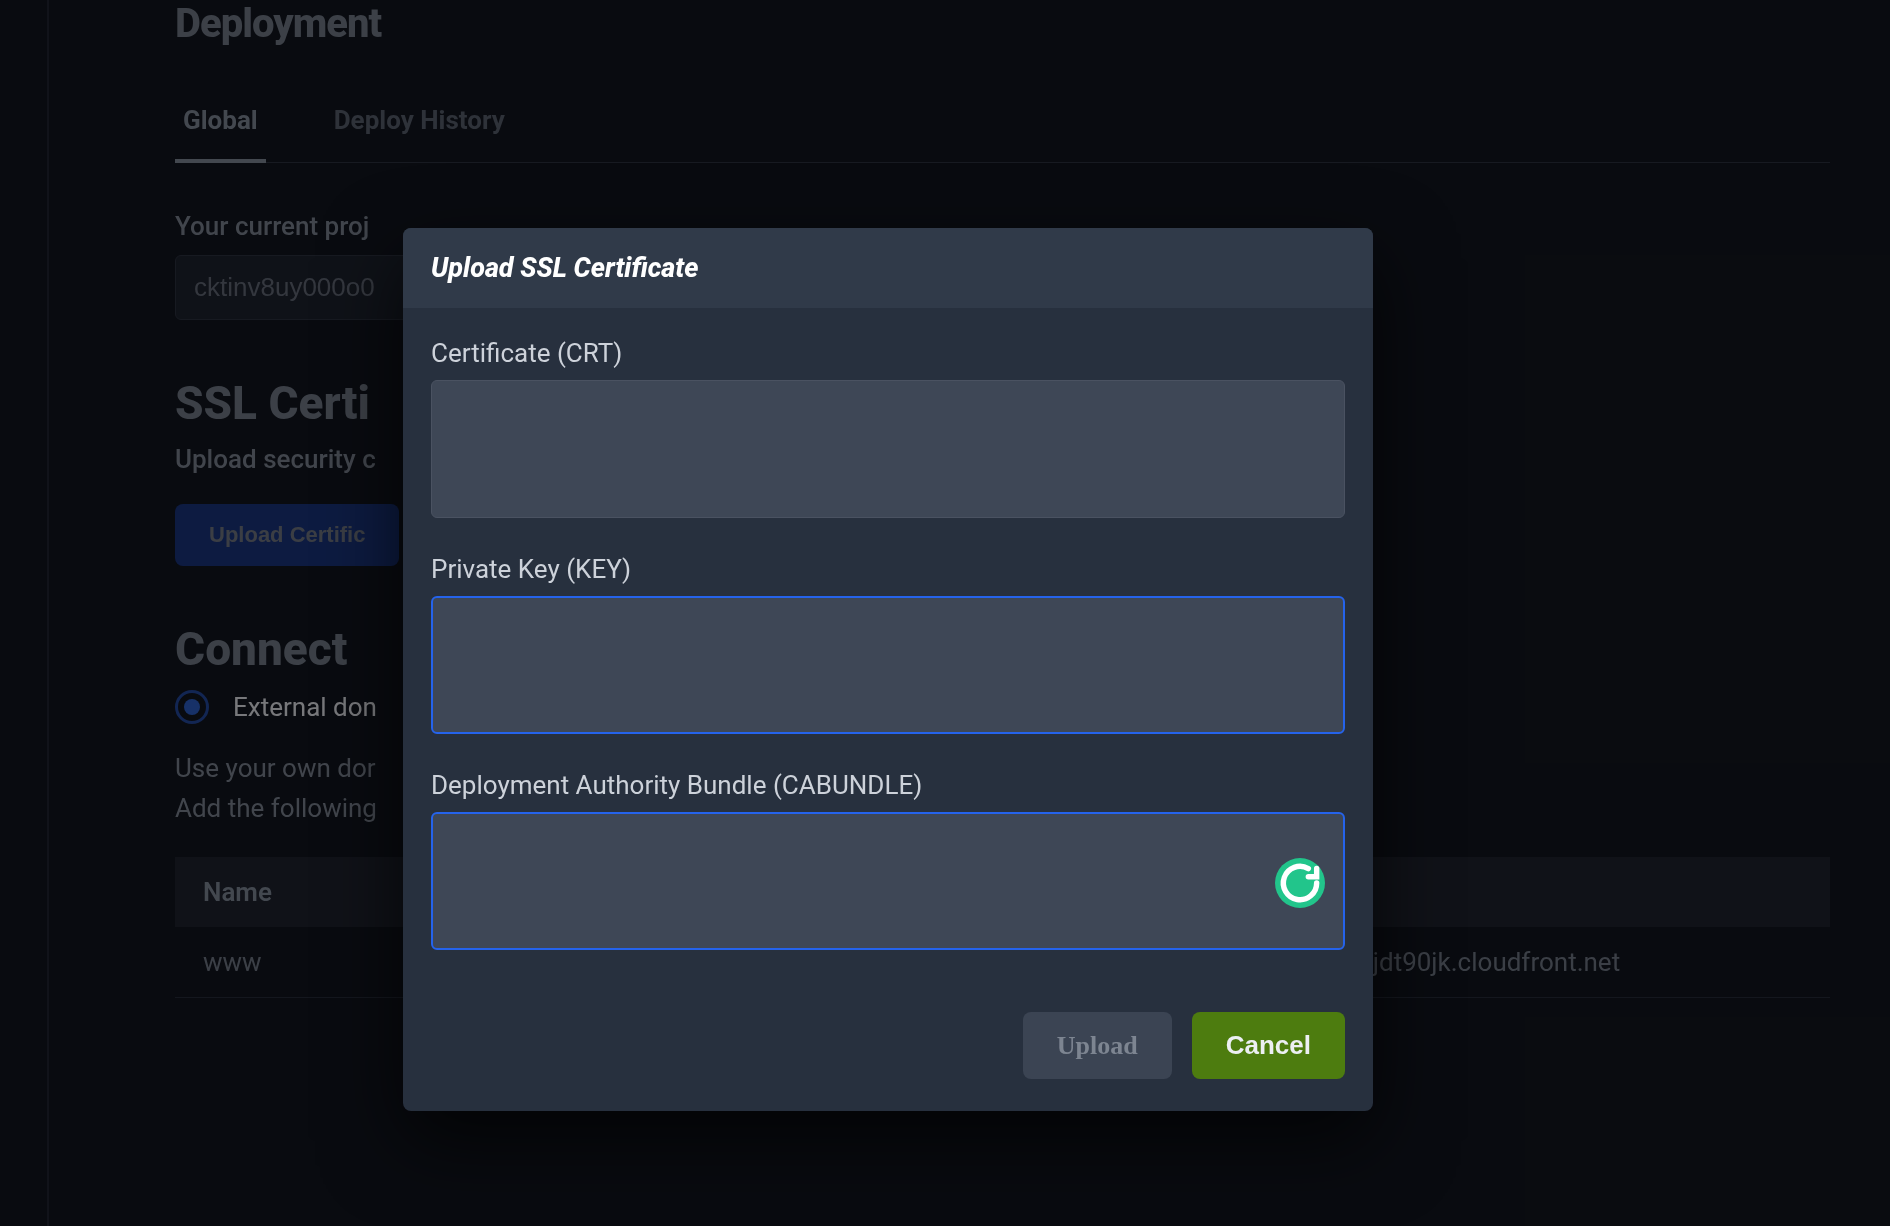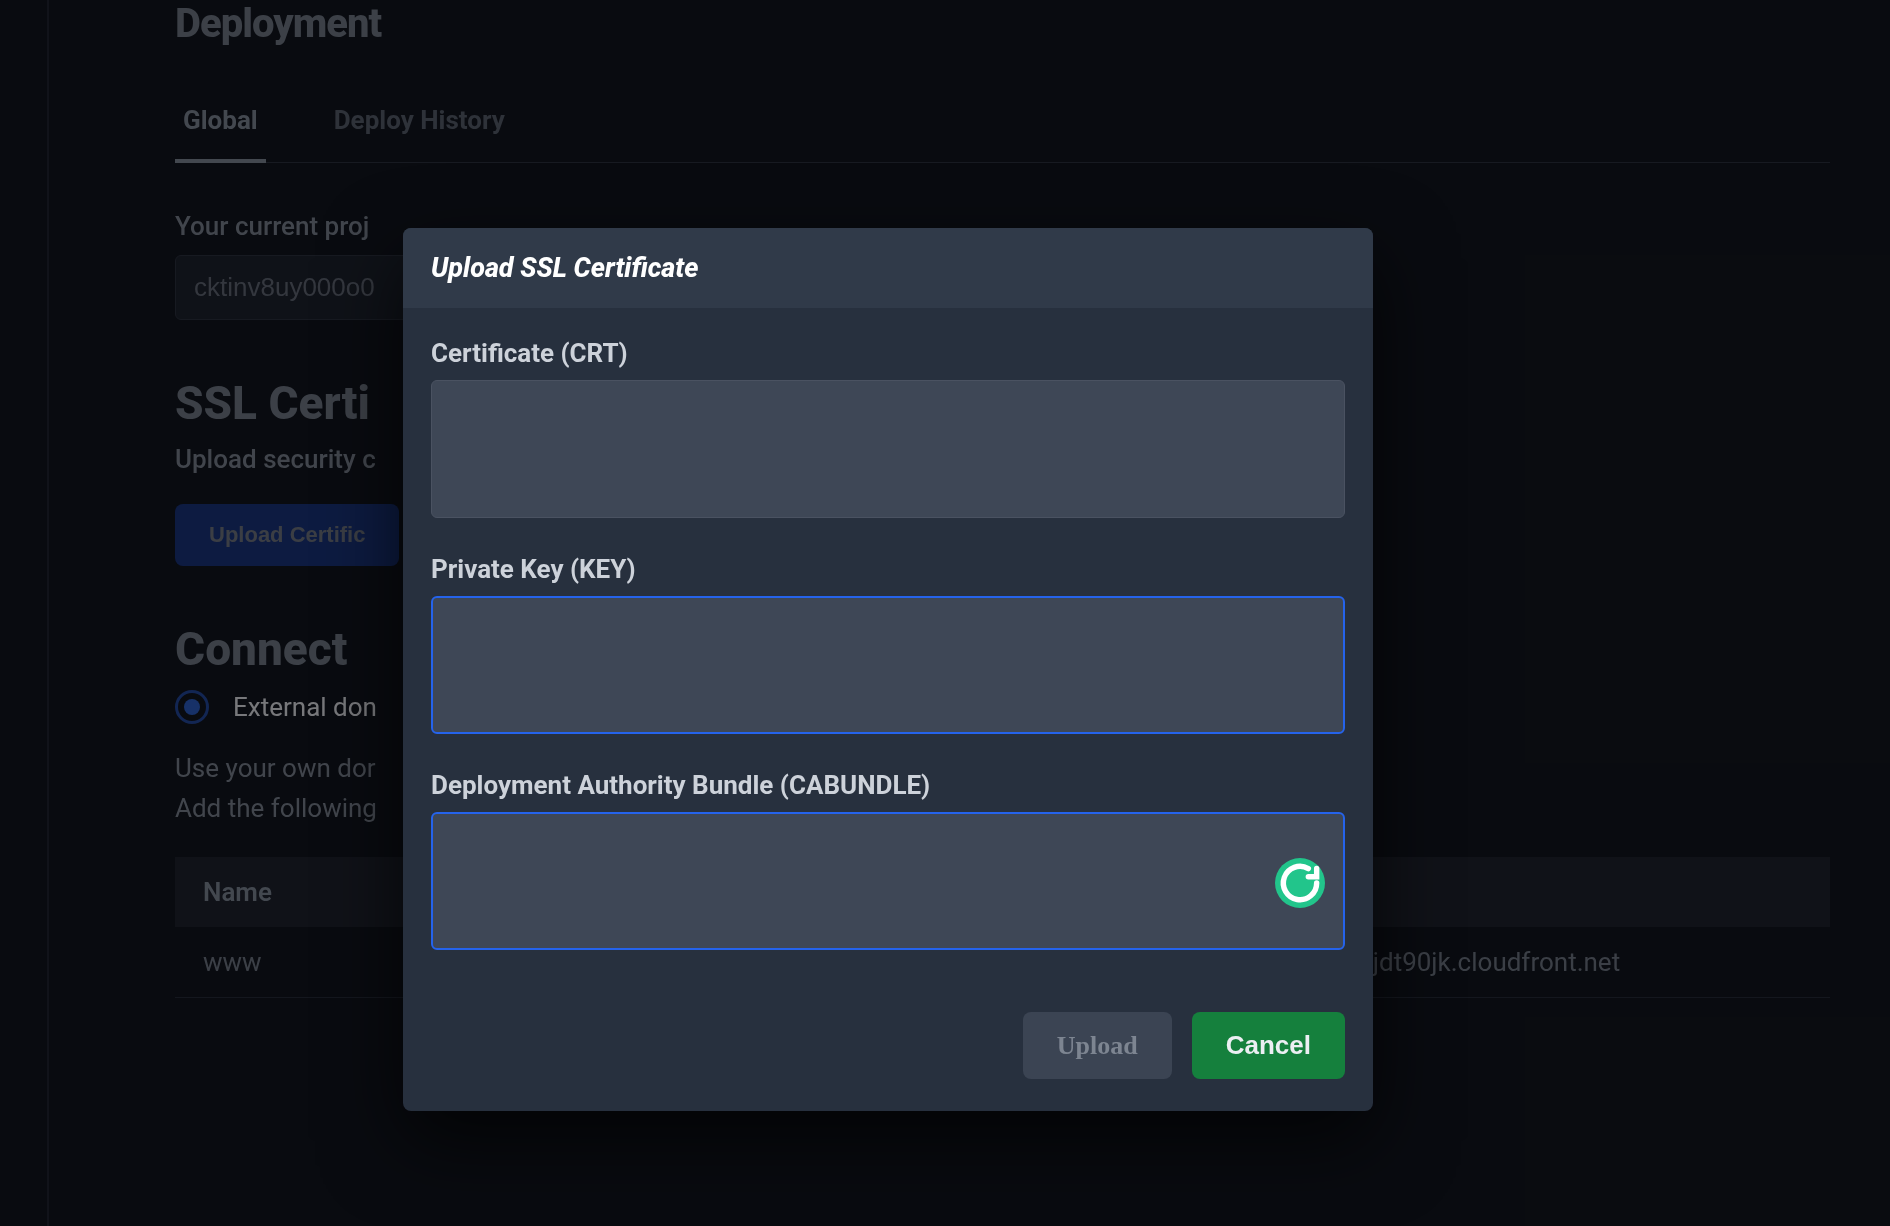--- a/index.html
+++ b/index.html
@@ -154,21 +154,21 @@
     font-weight: 800;
     font-style: italic;
   }
   .modal-body {
     padding: 30px 28px 10px 28px;
   }
   .form-group { margin-bottom: 32px; }
   .form-label {
     font-size: 26px;
     color: #cdd2da;
-    font-weight: 700;
+    font-weight: 400;
     margin-bottom: 12px;
     display: block;
   }
   .form-textarea {
     width: 100%;
     height: 138px;
     background: #3e4756;
     border: 1px solid #4a5261;
     border-radius: 6px;
     resize: none;
@@ -194,21 +194,21 @@
     border-radius: 8px;
     padding: 18px 34px;
     cursor: pointer;
   }
   .btn-upload {
     background: #3b4453;
     color: #7d8591;
     font-family: Liberation Serif, serif;
   }
   .btn-cancel {
-    background: #15803d;
+    background: #4d7c0f;
     color: #eceff3;
   }
   .ta-wrap { position: relative; }
   .ta-badge {
     position: absolute;
     right: 20px;
     top: 50%;
     transform: translateY(-50%);
     width: 50px; height: 50px;
     border-radius: 50%;

